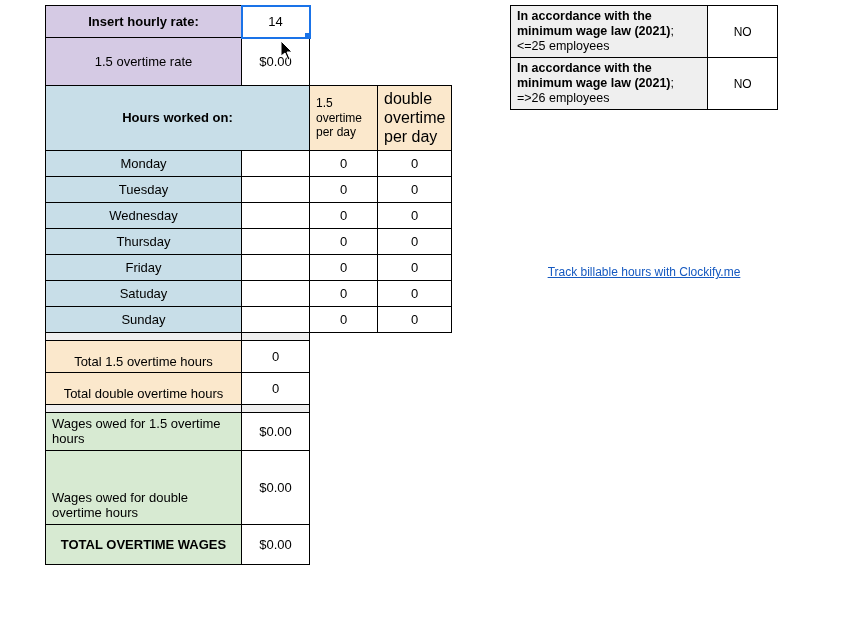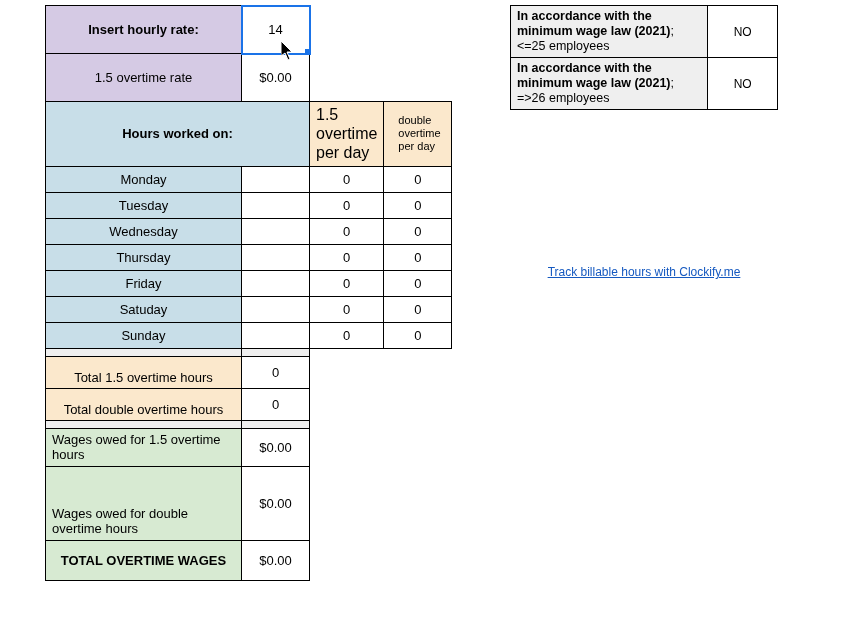--- a/index.html
+++ b/index.html
@@ -77,45 +77,45 @@
   .spacer td.grey { background:#efefef; }
 </style>
 </head>
 <body>
 
 <div class="container">
 <table>
 
   <tbody>
         <tr>
-    <td class="cA purple" style="height:48px;">
+    <td class="cA purple" style="height:32px;">
       <div class="cell bold">Insert hourly rate:</div>
     </td>
     <td class="cB white selected">
       <div class="cell" style="align-items:flex-start;">14</div>
     </td>
   </tr>
   <tr>
     <td class="cA purple" style="height:48px;">
       <div class="cell">1.5 overtime rate</div>
     </td>
     <td class="cB white">
       <div class="cell">$0.00</div>
     </td>
   </tr>
 
   <tr>
     <td class="blue" colspan="2" style="height:52px;">
       <div class="cell bold">Hours worked on:</div>
     </td>
     <td class="cC orange">
-      <div class="cell left" style="font-size:16px; line-height:1.2;">1.5 overtime per day</div>
+      <div class="cell left" style="font-size:12px; line-height:1.2;">1.5 overtime per day</div>
     </td>
     <td class="cD orange">
-      <div class="cell left" style="font-size:11px; line-height:1.2;margin-left:8px;">double overtime per day</div>
+      <div class="cell left" style="font-size:16px; line-height:1.2;">double overtime per day</div>
     </td>
   </tr>
 
   <tr>
     <td class="cA blue" style="height:26px;">
             <div class="cell left">Monday</div>
           </td>
     <td class="cB white"></td>
     <td class="cC white">
             <div class="cell">0</div>

